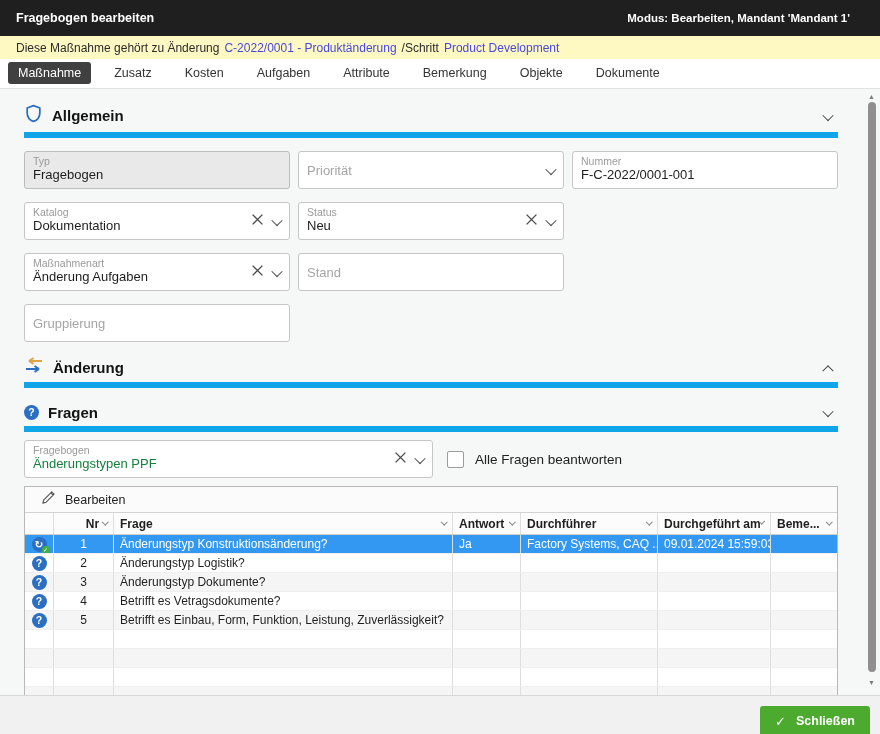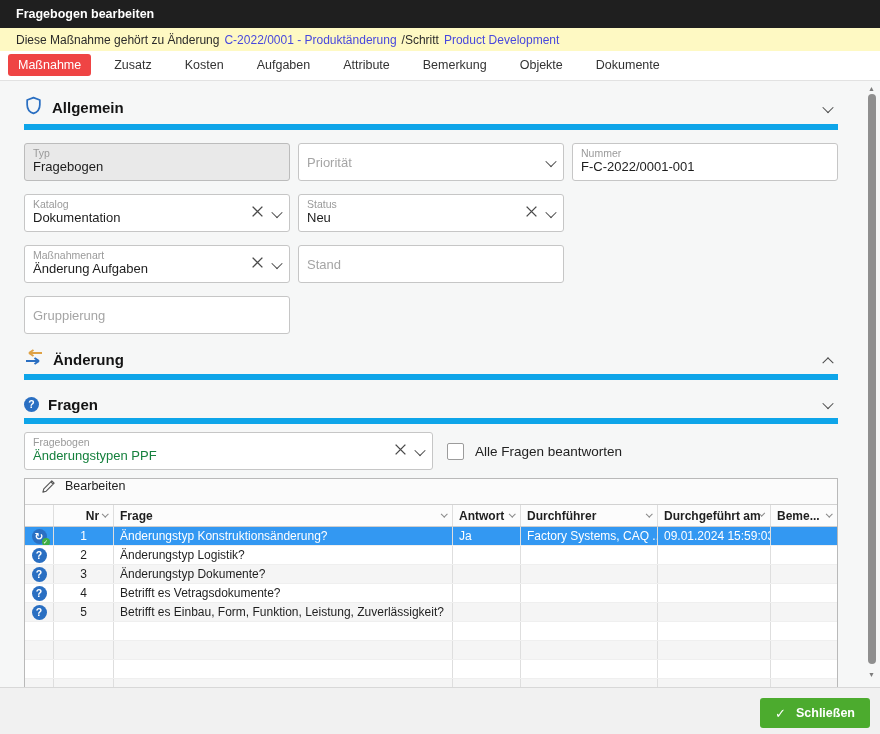--- a/index.html
+++ b/index.html
@@ -1,34 +1,34 @@
 <!DOCTYPE html>
 <html><head>
 <meta charset="utf-8">
 <style>
   * { box-sizing: border-box; margin: 0; padding: 0; }
   html,body { width:880px; height:734px; overflow:hidden; }
   body { font-family:"Liberation Sans","DejaVu Sans",sans-serif; background:#f4f5f5; color:#1f1f1f; }
 
   
-  .titlebar { height:28px; background:#1f1f1f; color:#fff; display:flex; align-items:center;
+  .titlebar { height:36px; background:#1f1f1f; color:#fff; display:flex; align-items:center;
               justify-content:space-between; padding:0 30px 0 16px; }
   .titlebar .tb-title { font-size:12.5px; font-weight:bold; }
   .titlebar .tb-mode  { font-size:11.5px; font-weight:600; }
 
   
   .breadcrumb { height:23px; background:#fef9c3; display:flex; align-items:center; gap:5px;
                 padding-left:16px; font-size:12px; color:#2b2b2b; }
   .breadcrumb .bc-link { color:#4848dd; cursor:pointer; }
 
   
   .tabbar { background:#fff; display:flex; align-items:center; gap:13px; padding:3px 0 4px 8px;
             border-bottom:1px solid #e2e2e2; }
   .tab { font-size:12.5px; color:#333; padding:4px 10px; border-radius:3px; cursor:pointer; }
-  .tab.active { background:#ef4444; color:#fff; }
+  .tab.active { background:#404040; color:#fff; }
 
   
   .content { position:relative; height:606px; background:#f6f7f7; padding:0 42px 0 24px; overflow:hidden; }
 
   .section-header { display:flex; align-items:center; gap:9px; padding-top:15px; padding-bottom:5px;
                     border-bottom:6px solid #0ea5e9; margin-bottom:0; }
   .section-header .s-title { font-size:15px; font-weight:bold; color:#141414; }
   .section-header .s-chev { margin-left:auto; margin-right:6px; }
 
   .chev { display:inline-block; width:8px; height:8px; border-right:1.6px solid #4a4a4a;
@@ -49,21 +49,21 @@
   .ficons svg, .ficons .chev { cursor:pointer; }
   .field.wide { width:409px; }
 
   .check-row { display:flex; align-items:center; margin-top:8px; gap:0; }
   .checkbox { width:17px; height:17px; border:1px solid #9c9c9c; border-radius:2px; background:#fff;
               margin-left:14px; cursor:pointer; }
   .check-label { font-size:13.5px; color:#222; margin-left:11px; }
 
   
   .qtable { margin-top:8px; background:#fff; border:1px solid #b9b9b9; }
-  .qtoolbar { height:26px; display:flex; align-items:flex-start; gap:9px; padding-left:16px;
+  .qtoolbar { height:26px; display:flex; align-items:center; gap:9px; padding-left:16px;
               background:#fbfbfb; border-bottom:1px solid #d2d2d2; }
   .qtoolbar .tool-label { font-size:12.5px; color:#222; }
   .tgrid-row { display:grid; grid-template-columns:29px 60px 339px 68px 137px 113px 1fr; }
   .thead { height:22px; background:#fcfcfc; border-bottom:1px solid #cfcfcf; font-weight:bold; }
   .thead .tc { font-size:12px; display:flex; align-items:center; }
   .tc { border-right:1px solid #dedede; padding:0 6px; overflow:hidden; white-space:nowrap; }
   .tc:last-child { border-right:none; }
   .tc .hchev { margin-left:auto; }
   .trow { height:19px; font-size:12px; border-bottom:1px solid #efefef; cursor:pointer; }
   .trow .tc { display:flex; align-items:center; }
@@ -92,20 +92,21 @@
   .btn-close { display:flex; align-items:center; gap:10px; background:#4cab2e; color:#fff;
                border:none; border-radius:3px; height:30px; padding:0 15px; font-size:12.5px;
                font-weight:bold; font-family:inherit; cursor:pointer; }
   .btn-close .chk { font-size:13px; font-weight:bold; }
 </style>
 </head>
 <body>
 
 <div class="titlebar">
   <span class="tb-title">Fragebogen bearbeiten</span>
+  <span class="tb-mode">Modus: Bearbeiten, Mandant 'Mandant 1'</span>
 </div>
 
 <div class="breadcrumb">
   <span>Diese Maßnahme gehört zu Änderung</span>
   <span class="bc-link">C-2022/0001 - Produktänderung</span>
   <span>/Schritt</span>
   <span class="bc-link">Product Development</span>
 </div>
 
 <div class="tabbar">

